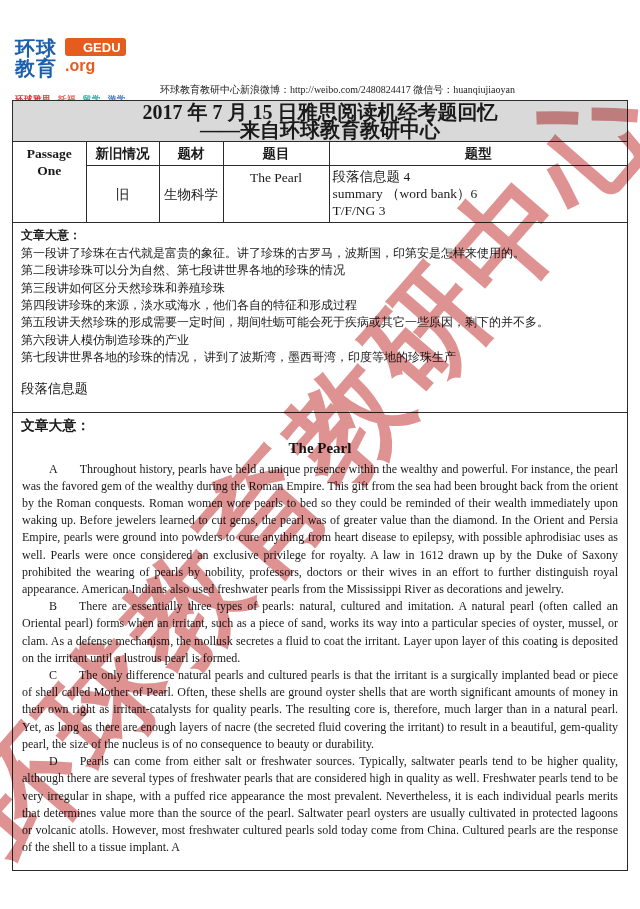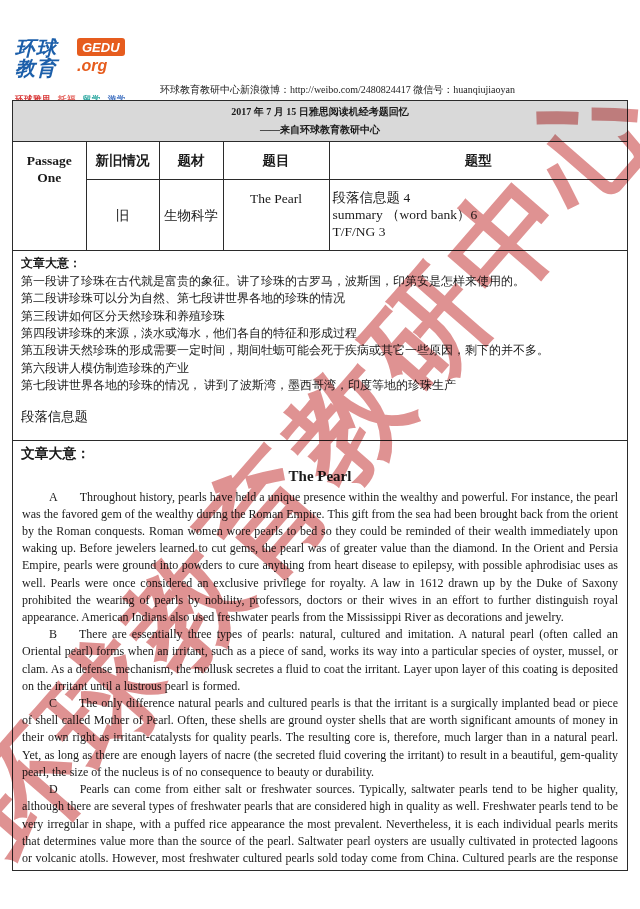--- a/index.html
+++ b/index.html
@@ -7,33 +7,33 @@
   body {
     position:relative;
     background:#ffffff;
     overflow:hidden;
     font-family:"Liberation Serif","DejaVu Serif",serif;
     color:#1a1a1a;
   }
 
   
   .header { position:absolute; left:15px; top:38px; }
-  .logo { display:flex; align-items:flex-start; gap:20px;font-style:italic; }
+  .logo { display:flex; align-items:flex-start; gap:8px; }
   .logo-cn { display:flex; flex-direction:column; }
   .logo-cn span {
     font-family:"Liberation Sans","DejaVu Sans",sans-serif;
     font-weight:bold; font-size:20px; line-height:20px;
     color:#1c5faa; letter-spacing:1px;
   }
   .logo-right { display:flex; flex-direction:column; align-items:flex-start; }
   .gedu-box {
     background:#e65c1e; color:#ffffff;
     font-family:"Liberation Sans","DejaVu Sans",sans-serif;
     font-weight:bold; font-size:13px; line-height:15px;
-    padding:2px 5px 1px 5px; border-radius:3px;text-align:right;
+    padding:2px 5px 1px 18px; border-radius:3px;text-align:right;
   }
   .org-text {
     font-family:"Liberation Sans","DejaVu Sans",sans-serif;
     font-weight:bold; font-size:16px; line-height:19px; color:#e65c1e;
   }
   .tagline {
     margin-top:16px; font-size:8.5px; line-height:10px;
     font-family:"Liberation Sans","DejaVu Sans",sans-serif;
     font-weight:bold; letter-spacing:0.5px; white-space:nowrap;
   }
@@ -49,27 +49,27 @@
   }
 
   
   .docbox {
     position:absolute; left:12px; top:100px; width:616px; height:771px;
     border:1.6px solid #2b2b2b; background:transparent; overflow:hidden;
   }
 
   .tbl-title {
     background:#d9d9d9; text-align:center; font-weight:bold;
-    font-size:10px; line-height:18px; padding:2px 0 2px 0;
+    font-size:20px; line-height:18px; padding:2px 0 2px 0;
     border-bottom:1.4px solid #2b2b2b;
   }
 
   table.info { width:100%; border-collapse:collapse; table-layout:fixed; }
   table.info th, table.info td {
-    border:1.4px solid #2b2b2b; font-size:13.5px; padding:10px 3px;
+    border:1.4px solid #2b2b2b; font-size:13.5px; padding:3px 3px;
   }
   table.info th { font-weight:bold; text-align:center; line-height:17px; }
   table.info tr:first-child th, table.info tr:first-child td { border-top:none; }
   table.info th:first-child, table.info td:first-child { border-left:none; }
   table.info th:last-child, table.info td:last-child { border-right:none; }
   .cell-passage { vertical-align:top; text-align:center; font-weight:bold; line-height:17px; }
   .cell-mid { text-align:center; vertical-align:middle; line-height:17px; }
   .cell-topic { text-align:center; vertical-align:top; line-height:17px; }
   .cell-types { text-align:left; vertical-align:top; line-height:16.8px; padding-left:6px; }
 

